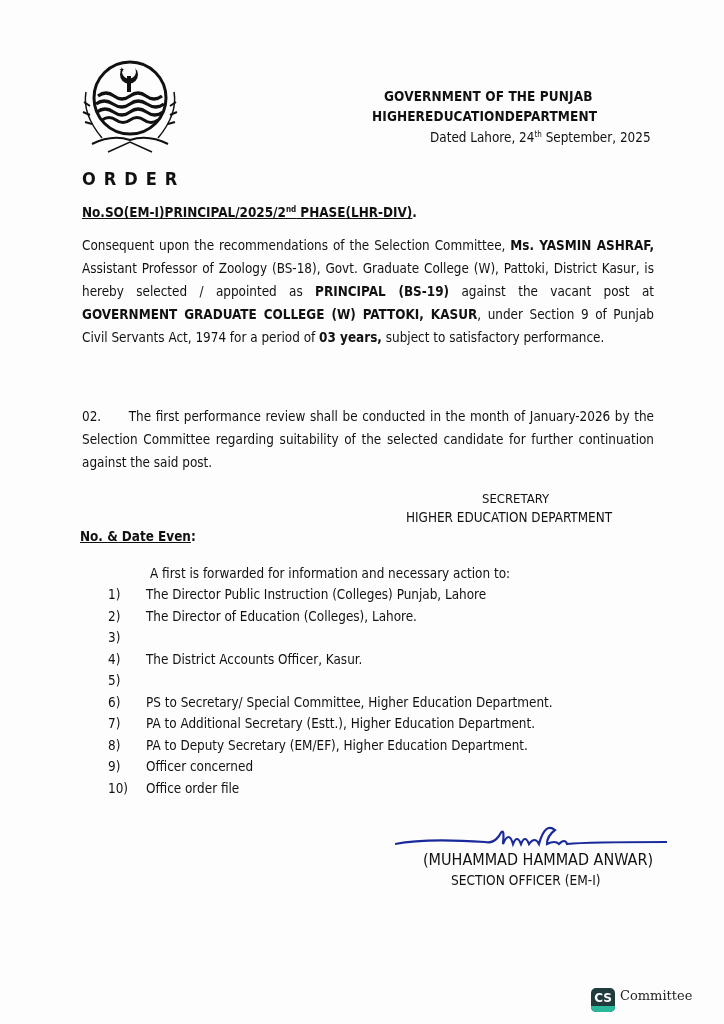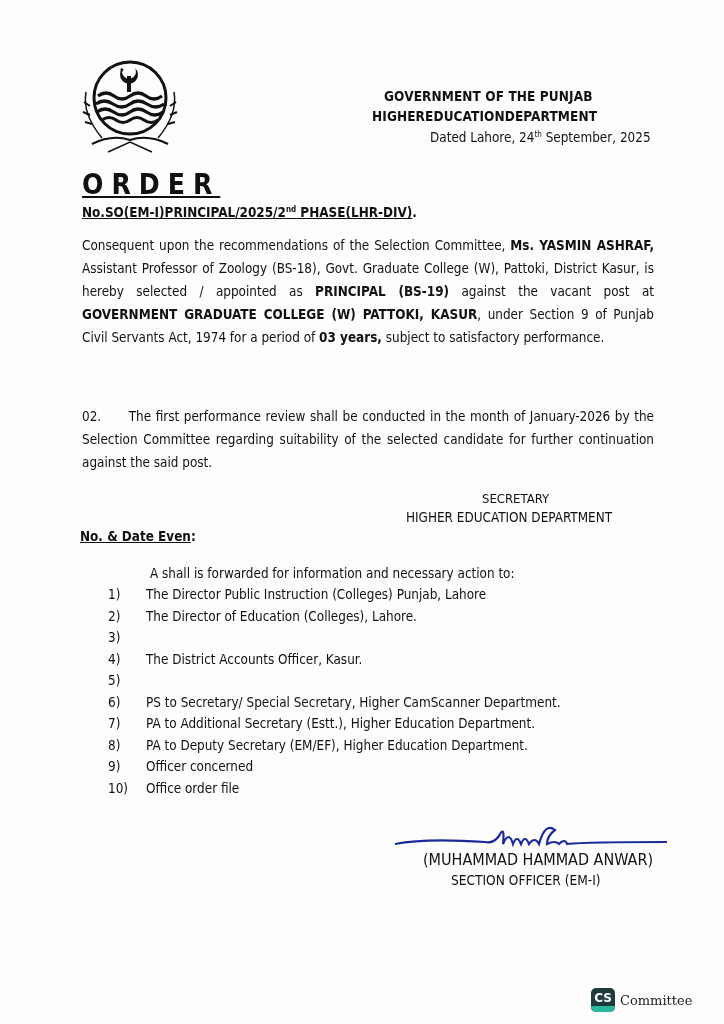--- a/index.html
+++ b/index.html
@@ -3,21 +3,21 @@
 <meta charset="utf-8">
 <style>
   html, body { margin:0; padding:0; }
   body { width:724px; height:1024px; background:#fdfdfd; position:relative; overflow:hidden;
          font-family:"DejaVu Sans Condensed","DejaVu Sans", sans-serif; color:#111; }
   .abs { position:absolute; }
   .hdr { font-weight:bold; font-size:13.5px; letter-spacing:0.1px;text-align:center; }
   .body-text { font-size:13.4px; line-height:23px; text-align:justify; }
   b { font-weight:bold; }
   .u { text-decoration:underline; }
-  .order { font-size:28px; font-weight:bold; letter-spacing:8px; text-decoration:underline; }
+  .order { font-size:18px; font-weight:bold; letter-spacing:8px; }
   .list { font-size:13.4px; line-height:21.5px; }
   .list .row { display:flex; }
   .list .num { width:38px; flex:none; }
   .cs-badge { width:24px; height:24px; border-radius:5px; background:#1f3b3d; color:#fff;
               font-family:"DejaVu Sans", sans-serif; font-weight:bold; font-size:12px;
               display:flex; align-items:center; justify-content:center; position:relative; overflow:hidden; }
   .cs-badge::after { content:""; position:absolute; left:0; right:0; bottom:0; height:6px; background:#29b89a; }
   .cs-text { font-family:"DejaVu Serif", serif; font-size:13px; color:#222; }
 </style>
 </head>
@@ -61,21 +61,21 @@
   <span>02.</span>&nbsp;&nbsp;&nbsp;&nbsp;&nbsp;&nbsp;<span>The first performance review shall be conducted in the month of January-2026 by the Selection Committee regarding suitability of the selected candidate for further continuation against the said post.</span>
 </div>
 
 <div class="abs" style="left:482px; top:491px; font-weight:normal; font-size:13px;">SECRETARY</div>
 <div class="abs" style="left:406px; top:510px; font-size:13.4px;">HIGHER EDUCATION DEPARTMENT</div>
 
 <div class="abs" style="left:80px; top:529px; font-weight:bold; font-size:13.4px;">
   <span class="u">No. &amp; Date Even</span><span>:</span>
 </div>
 
-<div class="abs" style="left:150px; top:566px; font-size:13.4px;">A shall is forwarded for information and necessary action to:</div>
+<div class="abs" style="left:150px; top:566px; font-size:13.4px;">A first is forwarded for information and necessary action to:</div>
 
 <div class="abs list" id="copy-list" style="left:108px; top:584px; width:560px;">
     <div class="row">
       <span class="num">1)</span>
       <span><span>The Director Public Instruction (Colleges) Punjab, Lahore</span></span>
     </div>
     <div class="row">
       <span class="num">2)</span>
       <span><span>The Director of Education (Colleges), Lahore.</span></span>
     </div>
@@ -84,21 +84,21 @@
     </div>
     <div class="row">
       <span class="num">4)</span>
       <span><span>The District Accounts Officer, Kasur.</span></span>
     </div>
     <div class="row">
       <span class="num">5)</span>
     </div>
     <div class="row">
       <span class="num">6)</span>
-      <span><span>PS to Secretary/ Special Secretary, Higher CamScanner Department.</span></span>
+      <span><span>PS to Secretary/ Special Committee, Higher Education Department.</span></span>
     </div>
     <div class="row">
       <span class="num">7)</span>
       <span><span>PA to Additional Secretary (Estt.), Higher Education Department.</span></span>
     </div>
     <div class="row">
       <span class="num">8)</span>
       <span><span>PA to Deputy Secretary (EM/EF), Higher Education Department.</span></span>
     </div>
     <div class="row">
@@ -112,18 +112,18 @@
   </div>
 
 <div class="abs" style="left:395px; top:822px;">
   <svg width="280" height="30" viewBox="0 0 280 30">
     <path d="M0 22 q30 -6 90 -2 q8 2 14 -6 q6 -12 4 8 q6 -14 10 0 q4 -10 8 0 q4 -10 8 0 q6 -8 10 0 q6 -22 16 -14 q-8 6 -8 14 q8 -4 12 0 q6 -6 8 0 q20 -2 100 -2" fill="none" stroke="#1a2a9a" stroke-width="2.2"></path>
   </svg>
 </div>
 <div class="abs" style="left:423px; top:850px; font-weight:normal; font-size:16px;">(MUHAMMAD HAMMAD ANWAR)</div>
 <div class="abs" style="left:451px; top:872px; font-size:13.6px;">SECTION OFFICER (EM-I)</div>
 
-<div class="abs" style="left:591px; top:988px; display:flex; align-items:center; gap:5px;">
+<div class="abs" style="left:591px; top:988px; display:flex; gap:5px;">
   <div class="cs-badge">
       <span style="position:relative; z-index:1; margin-top:-4px;">CS</span>
     </div>
   <span class="cs-text">Committee</span>
 </div>
 
 </body></html>

